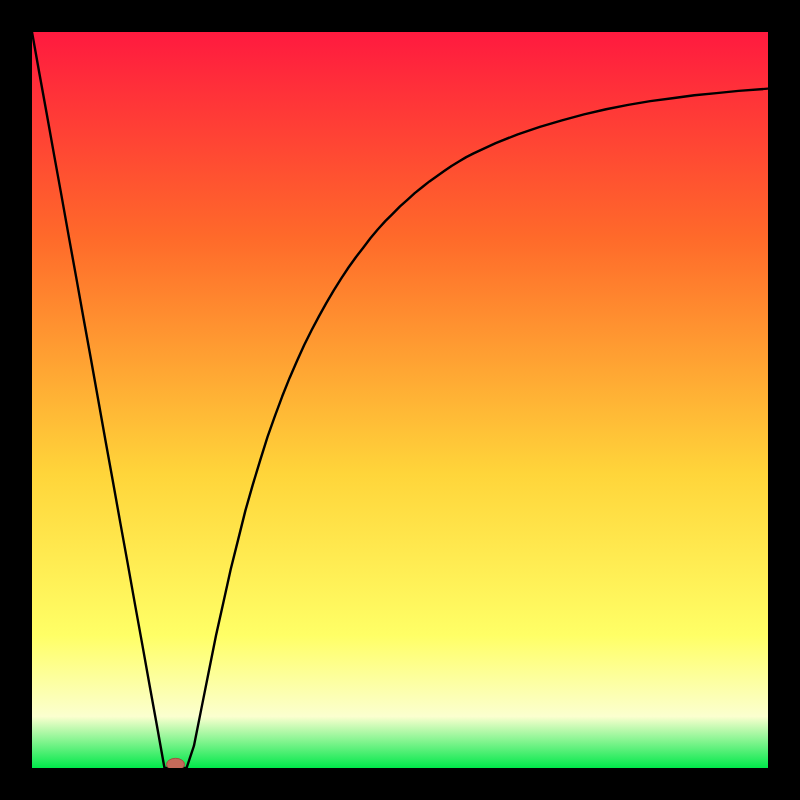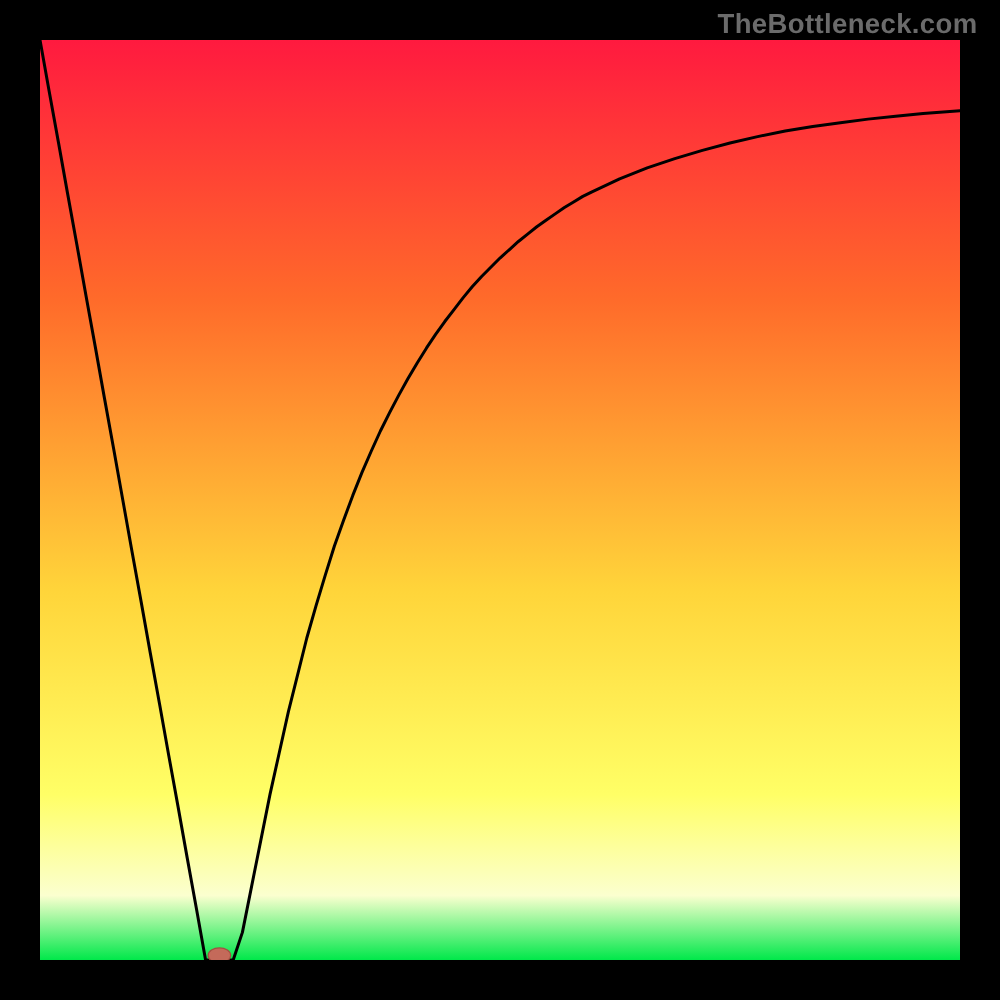--- a/index.html
+++ b/index.html
@@ -38,21 +38,20 @@
   }
   svg {
     display: block;
   }
 </style>
 </head>
 <body>
 
 <div class="frame">
 
-  <div class="attribution">TheBottleneck.com</div>
 
   <div class="plot">
     <svg id="chart-svg" width="736" height="736" viewBox="0 0 736 736">
       <defs>
         <linearGradient id="bg-grad" x1="0" y1="0" x2="0" y2="1">
           <stop id="g0" offset="0%" stop-color="#ff1a3f"></stop>
           <stop id="g1" offset="28%" stop-color="#ff6a2a"></stop>
           <stop id="g2" offset="60%" stop-color="#ffd53a"></stop>
           <stop id="g3" offset="82%" stop-color="#ffff66"></stop>
           <stop id="g4" offset="93%" stop-color="#fbffcf"></stop>

